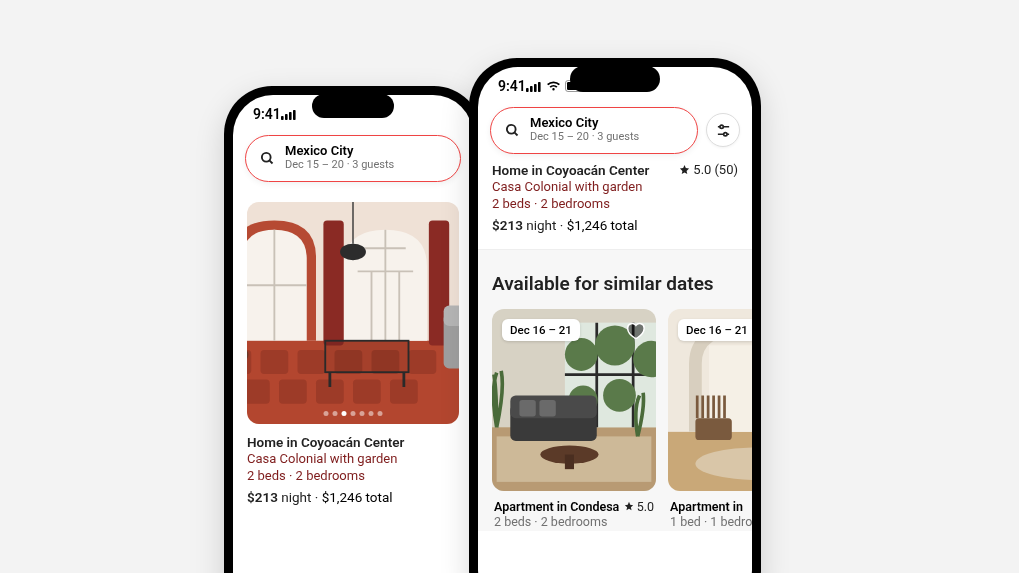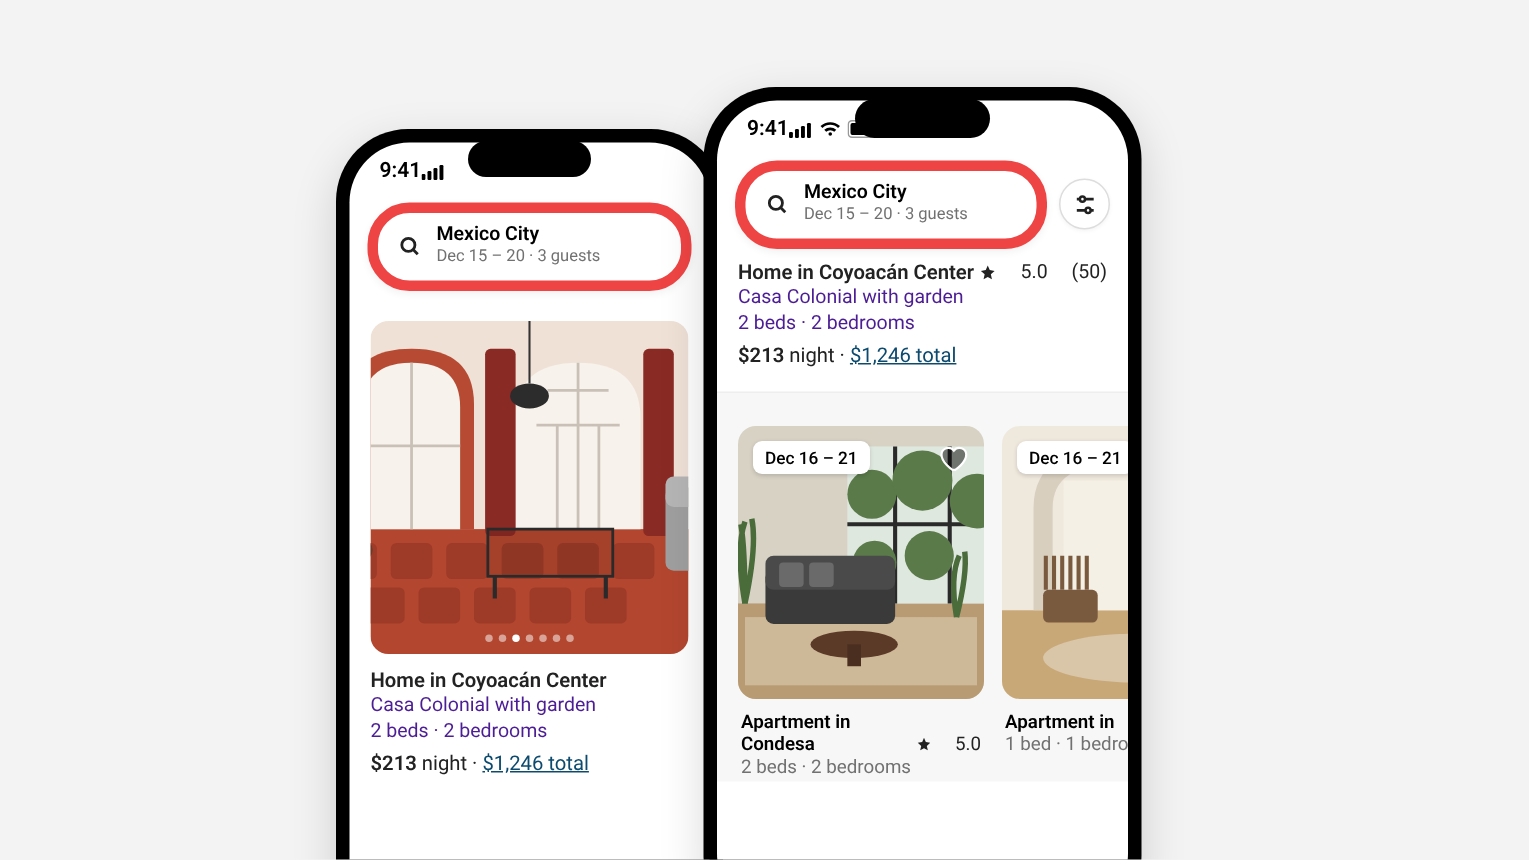--- a/index.html
+++ b/index.html
@@ -12,33 +12,33 @@
   
   .phone.right{left:469px;top:58px;width:292px;height:560px;z-index:2}
   
   .status{position:relative;display:flex;align-items:center;justify-content:flex-start;padding:8px 20px 4px 20px;height:34px}
   .status .time{font-size:14px;font-weight:600}
   .status .icons{display:flex;align-items:center;gap:4px}
   .notch{position:absolute;top:8px;left:50%;transform:translateX(-50%);width:90px;height:26px;background:#000;border-radius:15px;z-index:3}
   .phone.left .notch{width:82px;height:24px}
   
   .search-row{display:flex;align-items:center;gap:8px;padding:6px 12px 10px}
-  .search-pill{flex:1;display:flex;align-items:center;gap:10px;background:#fff;border:7px solid #ef4444;border-radius:28px;padding:8px 14px;box-shadow:0 2px 6px rgba(0,0,0,.06)}
+  .search-pill{flex:1;display:flex;align-items:center;gap:10px;background:#fff;border:1px solid #ef4444;border-radius:28px;padding:8px 14px;box-shadow:0 2px 6px rgba(0,0,0,.06)}
   .search-pill .txt .title{font-size:13px;font-weight:600;line-height:1.1}
   .search-pill .txt .sub{font-size:11px;color:#717171;line-height:1.3}
   .filter-btn{width:34px;height:34px;border:1px solid #ddd;border-radius:50%;background:#fff;display:flex;align-items:center;justify-content:center;box-shadow:0 1px 3px rgba(0,0,0,.05)}
   
   .listing-top{padding:0 14px 4px;border-bottom:1px solid #eee;margin-top:-2px}
   .row-between{display:flex;justify-content:space-between;align-items:center}
   .listing-title{font-size:13.5px;font-weight:600;color:#222}
-  .rating{font-size:13px;color:#222;display:flex;align-items:center;gap:16px}
-  .sub{font-size:13px;color:#4c1d95;line-height:1.35}
+  .rating{font-size:13px;color:#222;display:flex;align-items:center;gap:3px}
+  .sub{font-size:13px;color:#7f1d1d;line-height:1.35}
   .price-row{font-size:13.5px;color:#222;margin-top:4px}
   .price-row .p{font-weight:600}
-  .price-row .tot{color:#0c4a6e;text-decoration:underline}
+  .price-row .tot{color:#000000;}
   
   .similar{padding:22px 0 0 14px;background:#f7f7f7;margin-top:0}
   .similar h2{font-size:19px;font-weight:600;color:#222;padding-bottom:14px}
   .cards{display:flex;gap:12px;overflow:hidden}
   .card{width:164px;flex:0 0 auto}
   .card .imgbox{position:relative;width:100%;height:182px;border-radius:12px;overflow:hidden}
   .date-pill{position:absolute;top:10px;left:10px;background:#fff;border-radius:6px;padding:4px 8px;font-size:11.5px;font-weight:500;box-shadow:0 1px 3px rgba(0,0,0,.15)}
   .heart{position:absolute;top:10px;right:10px}
   .card .info{padding:8px 2px 0}
   .card .info .row-between{align-items:flex-end}
@@ -221,20 +221,21 @@
         <div class="sub">Casa Colonial with garden</div>
         <div class="sub">2 beds · 2 bedrooms</div>
         <div class="price-row" style="padding-bottom:12px">
           <span class="p">$213</span>
           <span>night</span>
           · <span class="tot">$1,246 total</span>
         </div>
       </div>
 
       <div class="similar">
+        <h2>Available for similar dates</h2>
         <div class="cards">
 
           <div class="card">
             <div class="imgbox">
               <svg class="room" viewBox="0 0 200 200" preserveAspectRatio="xMidYMid slice">
                 <rect width="200" height="200" fill="#d7d2c4"></rect>
                 <rect y="130" width="200" height="70" fill="#b89a73"></rect>
                 <rect x="15" y="140" width="170" height="50" fill="#cdb998"></rect>
 
                 <rect x="90" y="15" width="110" height="115" fill="#dfe8df"></rect>

